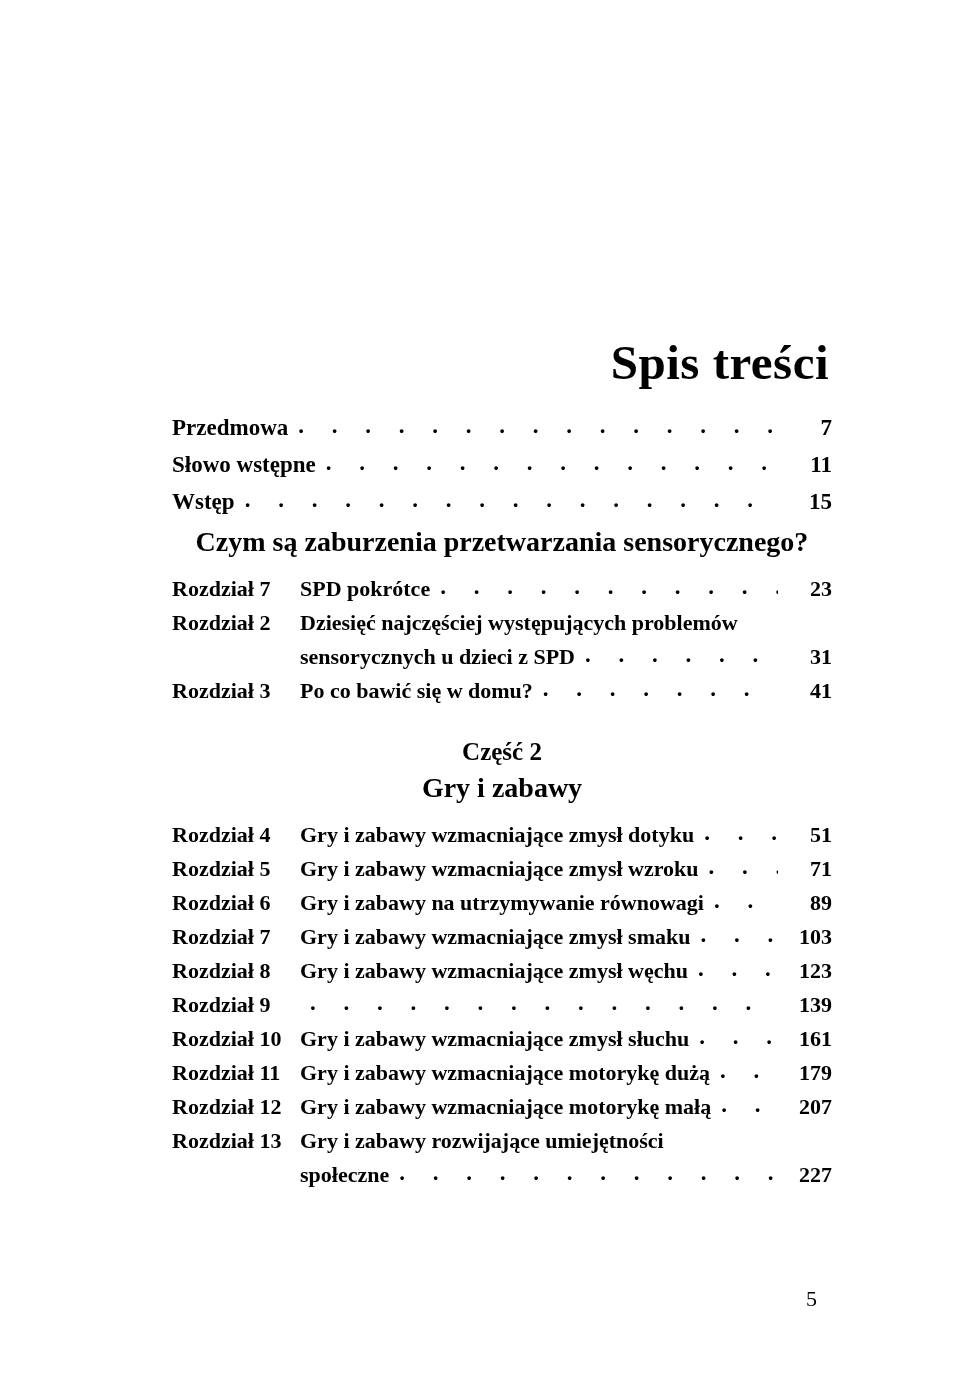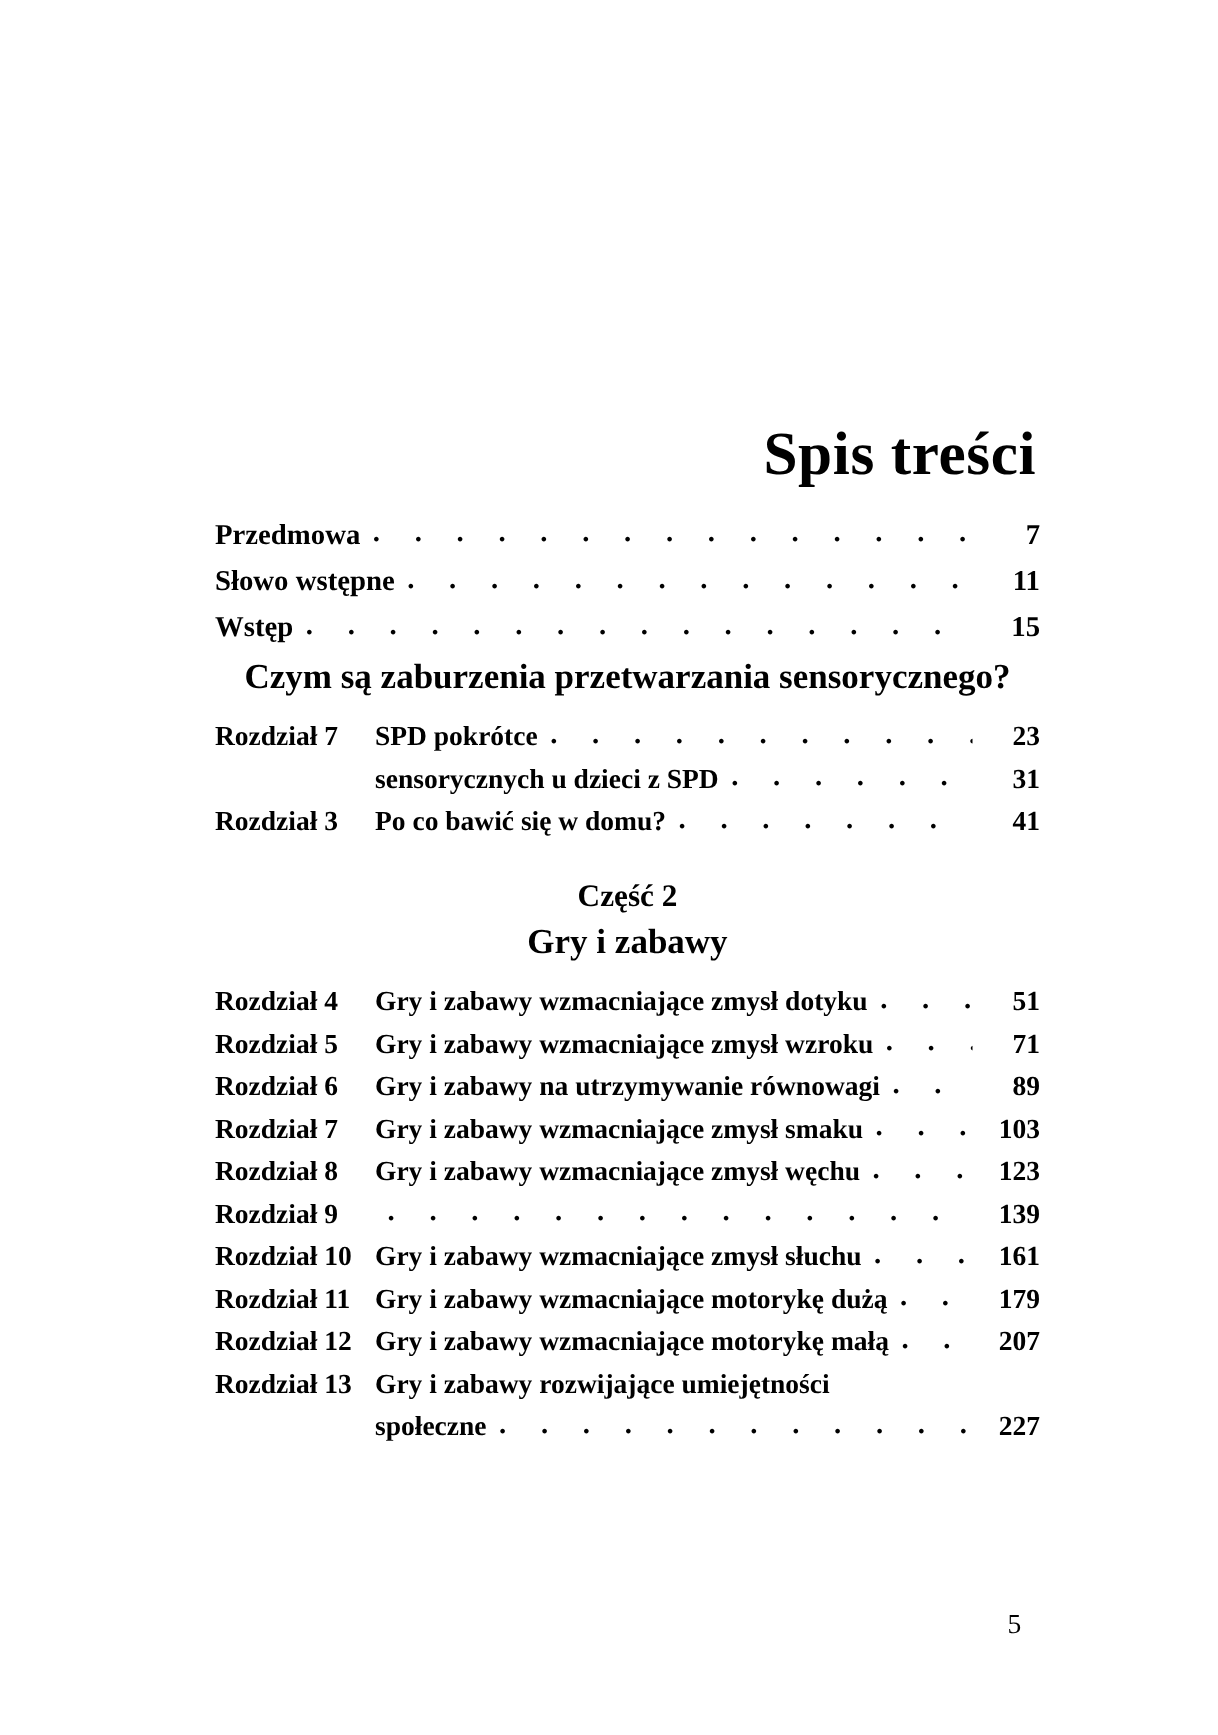--- a/index.html
+++ b/index.html
@@ -141,20 +141,24 @@
 
     <div class="part-sub">Czym są zaburzenia przetwarzania sensorycznego?</div>
 
     <div class="ch-row">
       <span class="ch-num">Rozdział 7</span>
       <span class="ch-text">SPD pokrótce</span>
       <span class="dots">. . . . . . . . . . . . . . . . . . . . . . . . . . . . . . . . . . . . . . .</span>
       <span class="pg">23</span>
     </div>
 
+    <div class="ch-row">
+      <span class="ch-num">Rozdział 2</span>
+      <span class="ch-text-wrap">Dziesięć najczęściej występujących problemów</span>
+    </div>
     <div class="ch-cont">
       <span class="ch-cont-indent"></span>
       <span class="ch-text">sensorycznych u dzieci z SPD</span>
       <span class="dots">. . . . . . . . . . . . . . . . . . . . . . . . . . . . . . . . . . . . . . .</span>
       <span class="pg">31</span>
     </div>
 
     <div class="ch-row">
       <span class="ch-num">Rozdział 3</span>
       <span class="ch-text">Po co bawić się w domu?</span>

